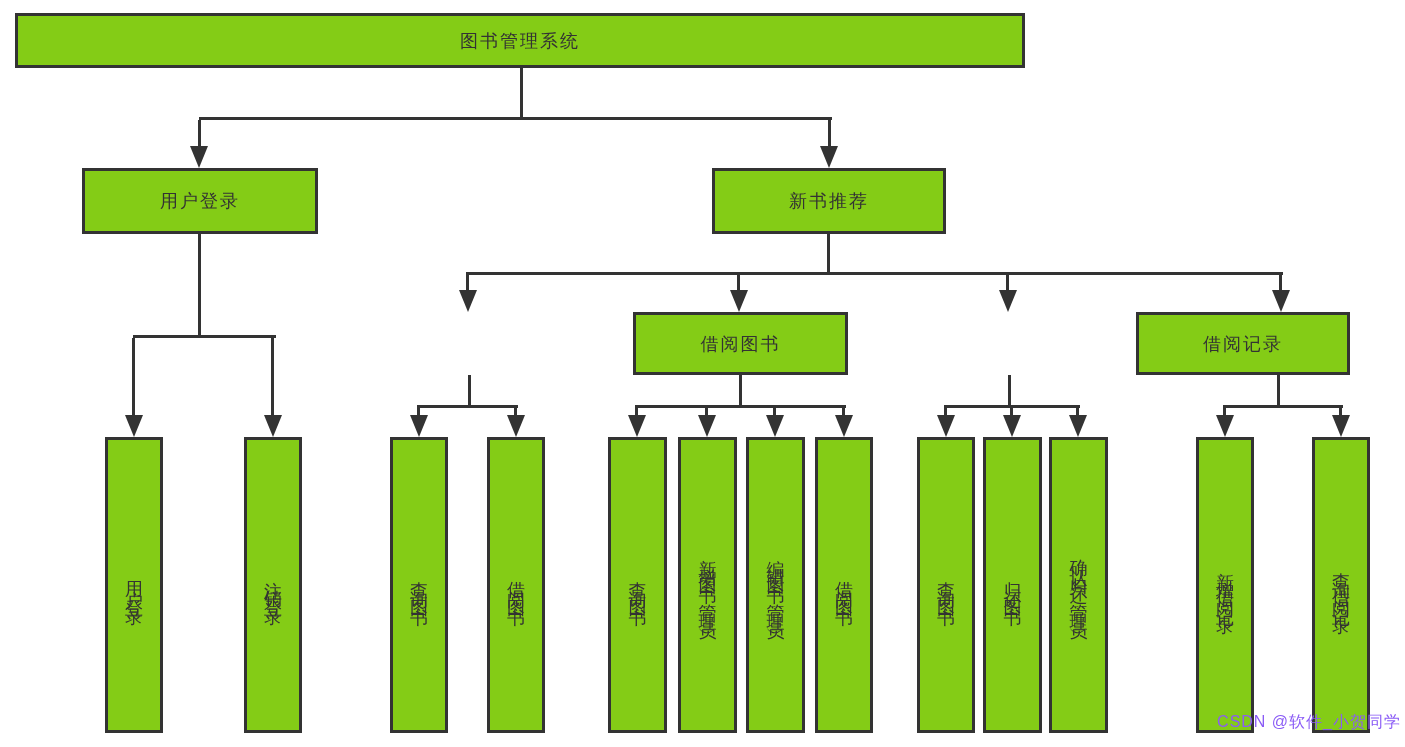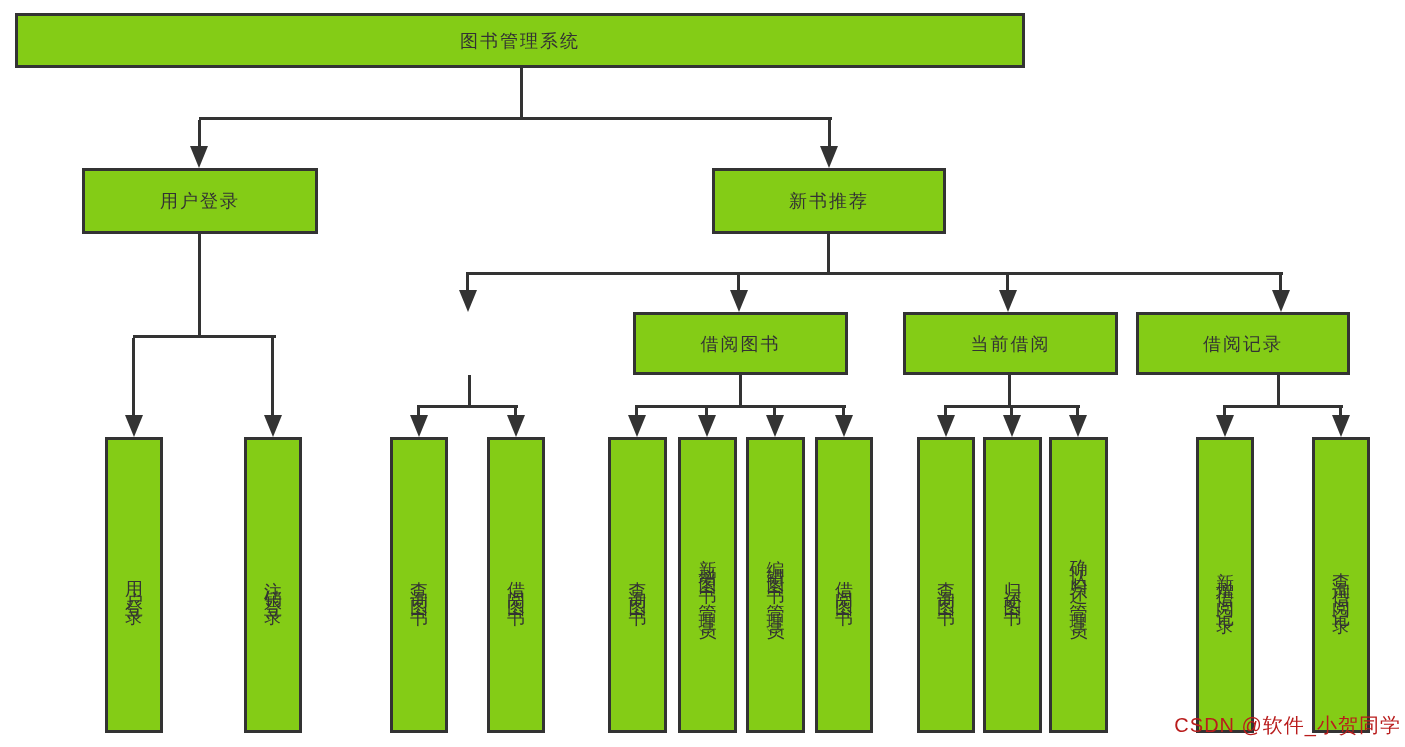--- a/index.html
+++ b/index.html
@@ -39,22 +39,22 @@
     position: absolute;
     width: 0; height: 0;
     border-left: 9px solid transparent;
     border-right: 9px solid transparent;
     border-top: 22px solid #333333;
   }
   .watermark {
     position: absolute;
     right: 4px;
     top: 712px;
-    font-size: 20px;
-    color: #b91c1c;
+    font-size: 16px;
+    color: #8b5cf6;
     letter-spacing: 1px;
     z-index: 5;
     white-space: nowrap;
   }
 </style>
 </head>
 <body>
 
 <div class="canvas">
 
@@ -89,23 +89,20 @@
   <div class="arrow" style="left:459px;top:290px"></div>
   <div class="vline" style="left:737px;top:275px;height:15px"></div>
   <div class="arrow" style="left:730px;top:290px"></div>
   <div class="vline" style="left:1006px;top:275px;height:15px"></div>
   <div class="arrow" style="left:999px;top:290px"></div>
   <div class="vline" style="left:1279px;top:275px;height:15px"></div>
   <div class="arrow" style="left:1272px;top:290px"></div>
 
   <div class="box" style="left:633px;top:312px;width:215px;height:63px">
     <span class="lbl-h">借阅图书</span>
-  </div>
-  <div class="box" style="left:903px;top:312px;width:215px;height:63px">
-    <span class="lbl-h">当前借阅</span>
   </div>
   <div class="box" style="left:1136px;top:312px;width:214px;height:63px">
     <span class="lbl-h">借阅记录</span>
   </div>
 
   <div class="vline" style="left:468px;top:375px;height:30px"></div>
   <div class="hline" style="left:417px;top:405px;width:101px"></div>
   <div class="vline" style="left:417px;top:408px;height:7px"></div>
   <div class="arrow" style="left:410px;top:415px"></div>
   <div class="vline" style="left:514px;top:408px;height:7px"></div>

